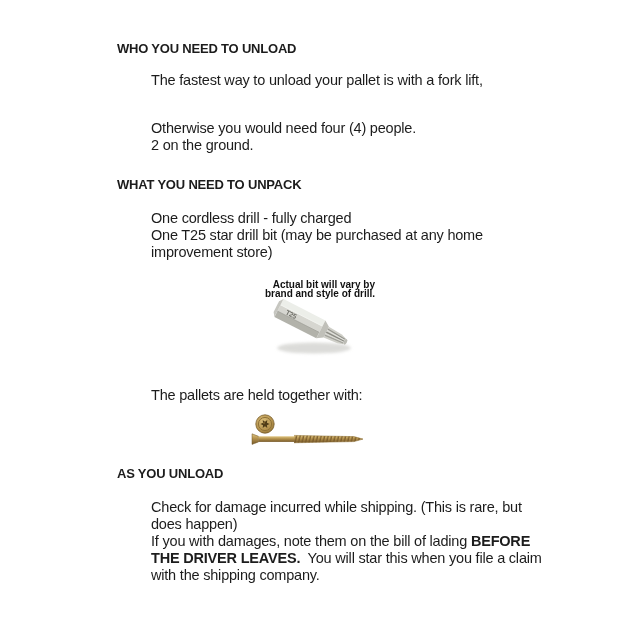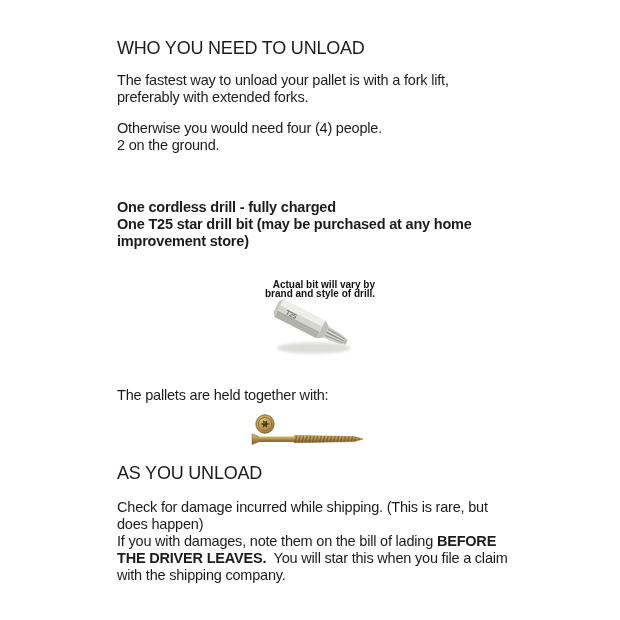--- a/index.html
+++ b/index.html
@@ -1,51 +1,52 @@
 <!DOCTYPE html>
 <html><head>
 <meta charset="utf-8">
 <style>
   html,body{margin:0;padding:0;background:#ffffff;}
   .page{
     position:relative;width:620px;height:620px;background:#ffffff;overflow:hidden;
     font-family:"Liberation Sans","DejaVu Sans",sans-serif;
     font-size:14.5px;line-height:17px;color:#1c1c1c;letter-spacing:-0.2px;
   }
-  .h{position:absolute;margin:0;font-size:18px;font-weight:normal;white-space:pre;}
-  .p{position:absolute;white-space:pre-wrap;}
+  .h{position:absolute;margin:0;font-size:13px;font-weight:bold;white-space:pre;}
+  .p{position:absolute;white-space:pre-wrap;margin-left:34px;}
   .p b{font-weight:bold;}
   .h-who{left:117px;top:40px;}
   .para-forklift{left:117px;top:72px;}
   .para-people{left:117px;top:120px;}
   .h-what{left:117px;top:176px;}
-  .para-tools{left:117px;top:199px;font-weight:bold;}
+  .para-tools{left:117px;top:210px;}
   .bit-caption{
     position:absolute;left:265px;top:281px;
     font-size:10px;line-height:8.5px;font-weight:bold;letter-spacing:0;color:#111;
     white-space:pre;
     text-align:right;
   }
   .bit-svg{position:absolute;left:262px;top:294px;}
   .para-pallets{left:117px;top:387px;}
   .screw-svg{position:absolute;left:246px;top:410px;}
   .h-asyou{left:117px;top:465px;}
   .para-damage{left:117px;top:499px;}
 </style>
 </head>
 <body>
 
 <div class="page">
 
   <h2 class="h h-who">WHO YOU NEED TO UNLOAD</h2>
 
-  <div class="p para-forklift"><div>The fastest way to unload your pallet is with a fork lift,</div><div>preferably with extended forks.</div></div>
+  <div class="p para-forklift"><div>The fastest way to unload your pallet is with a fork lift,</div></div>
 
   <div class="p para-people"><div>Otherwise you would need four (4) people.</div><div>2 on the ground.</div></div>
 
+  <h2 class="h h-what">WHAT YOU NEED TO UNPACK</h2>
 
   <div class="p para-tools"><div>One cordless drill - fully charged</div><div>One T25 star drill bit (may be purchased at any home</div><div>improvement store)</div></div>
 
   <div class="bit-caption"><div>Actual bit will vary by</div><div>brand and style of drill.</div></div>
 
   <svg class="bit-svg" width="105" height="66" viewBox="0 0 105 66">
     <defs>
       <filter id="bitshadow" x="-30%" y="-30%" width="160%" height="160%">
         <feGaussianBlur stdDeviation="1.8"></feGaussianBlur>
       </filter>

